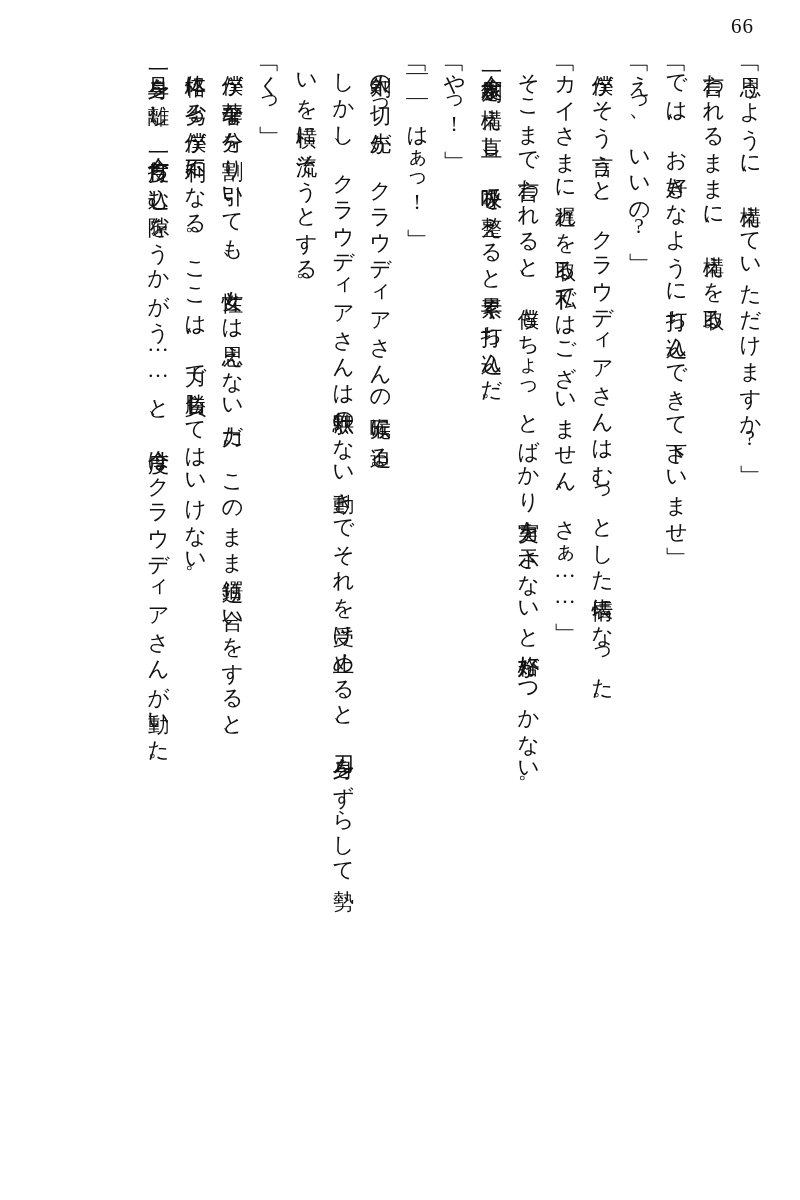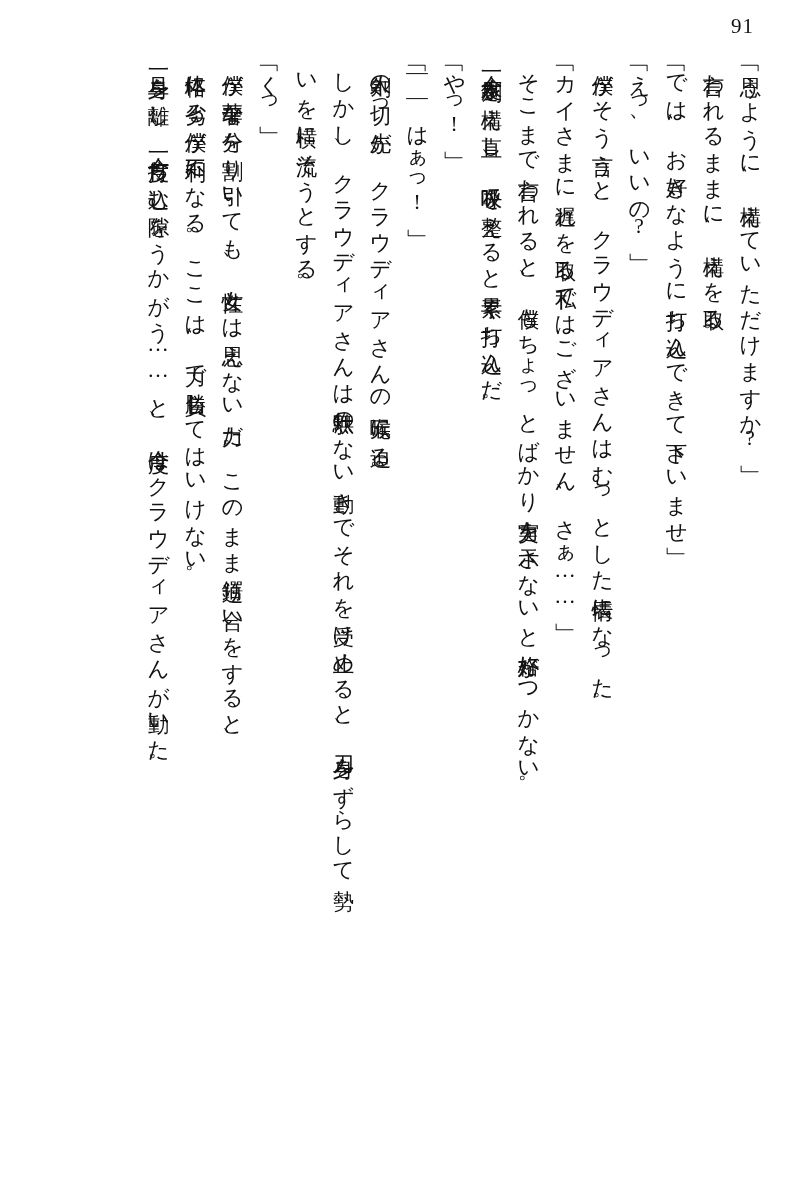--- a/index.html
+++ b/index.html
@@ -55,21 +55,21 @@
     font-family: "Liberation Serif", "DejaVu Serif", serif;
     color: #121212;
     font-weight: 400;
   }
 </style>
 </head>
 <body>
 
 <div id="page">
 
-  <div id="page-number">91</div>
+  <div id="page-number">66</div>
 
   <div id="text-body">
     <div class="vline">「思うように、構えていただけますか?」</div>
     <div class="vline">言われるままに、構えを取る。</div>
     <div class="vline">「では、お好きなように打ち込んできて下さいませ」</div>
     <div class="vline">「えっ、いいの?」</div>
     <div class="vline">僕がそう言うと、クラウディアさんはむっとした表情になった。</div>
     <div class="vline">「カイさまに遅れを取る私ではございません、さぁ……」</div>
     <div class="vline">そこまで言われると、僕もちょっとばかり実力を示さないと格好がつかない。</div>
     <div class="vline">今一度木剣を構え直し、呼吸を整えると素早く打ち込んだ。</div>

